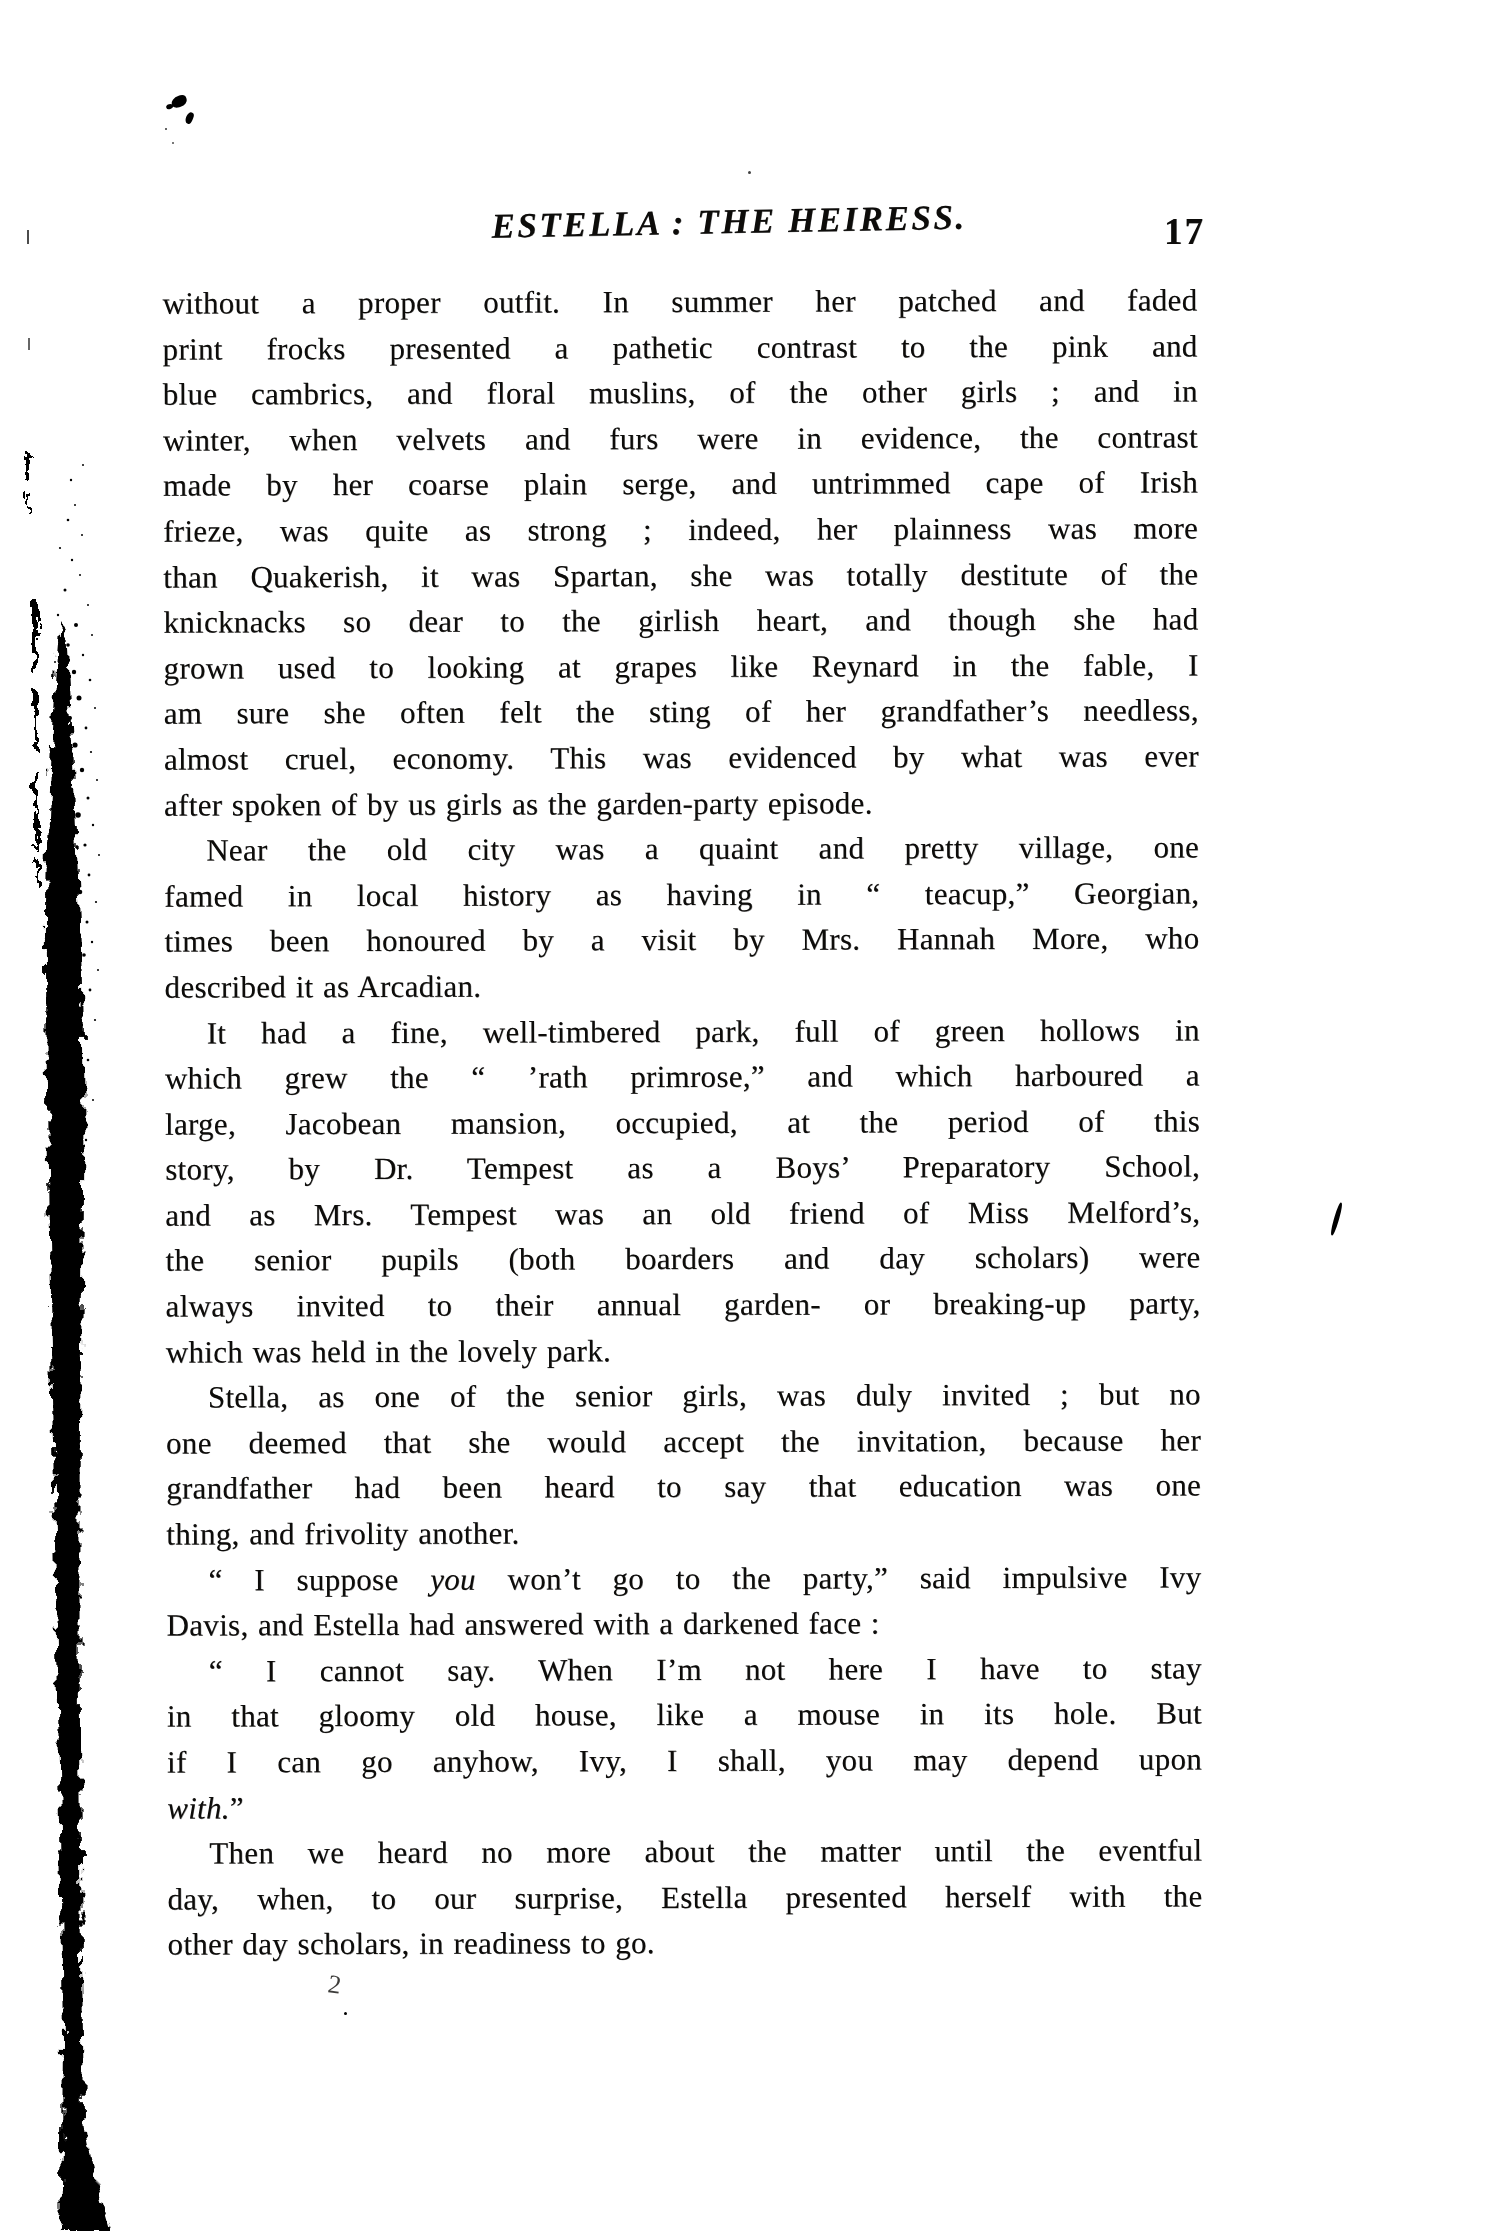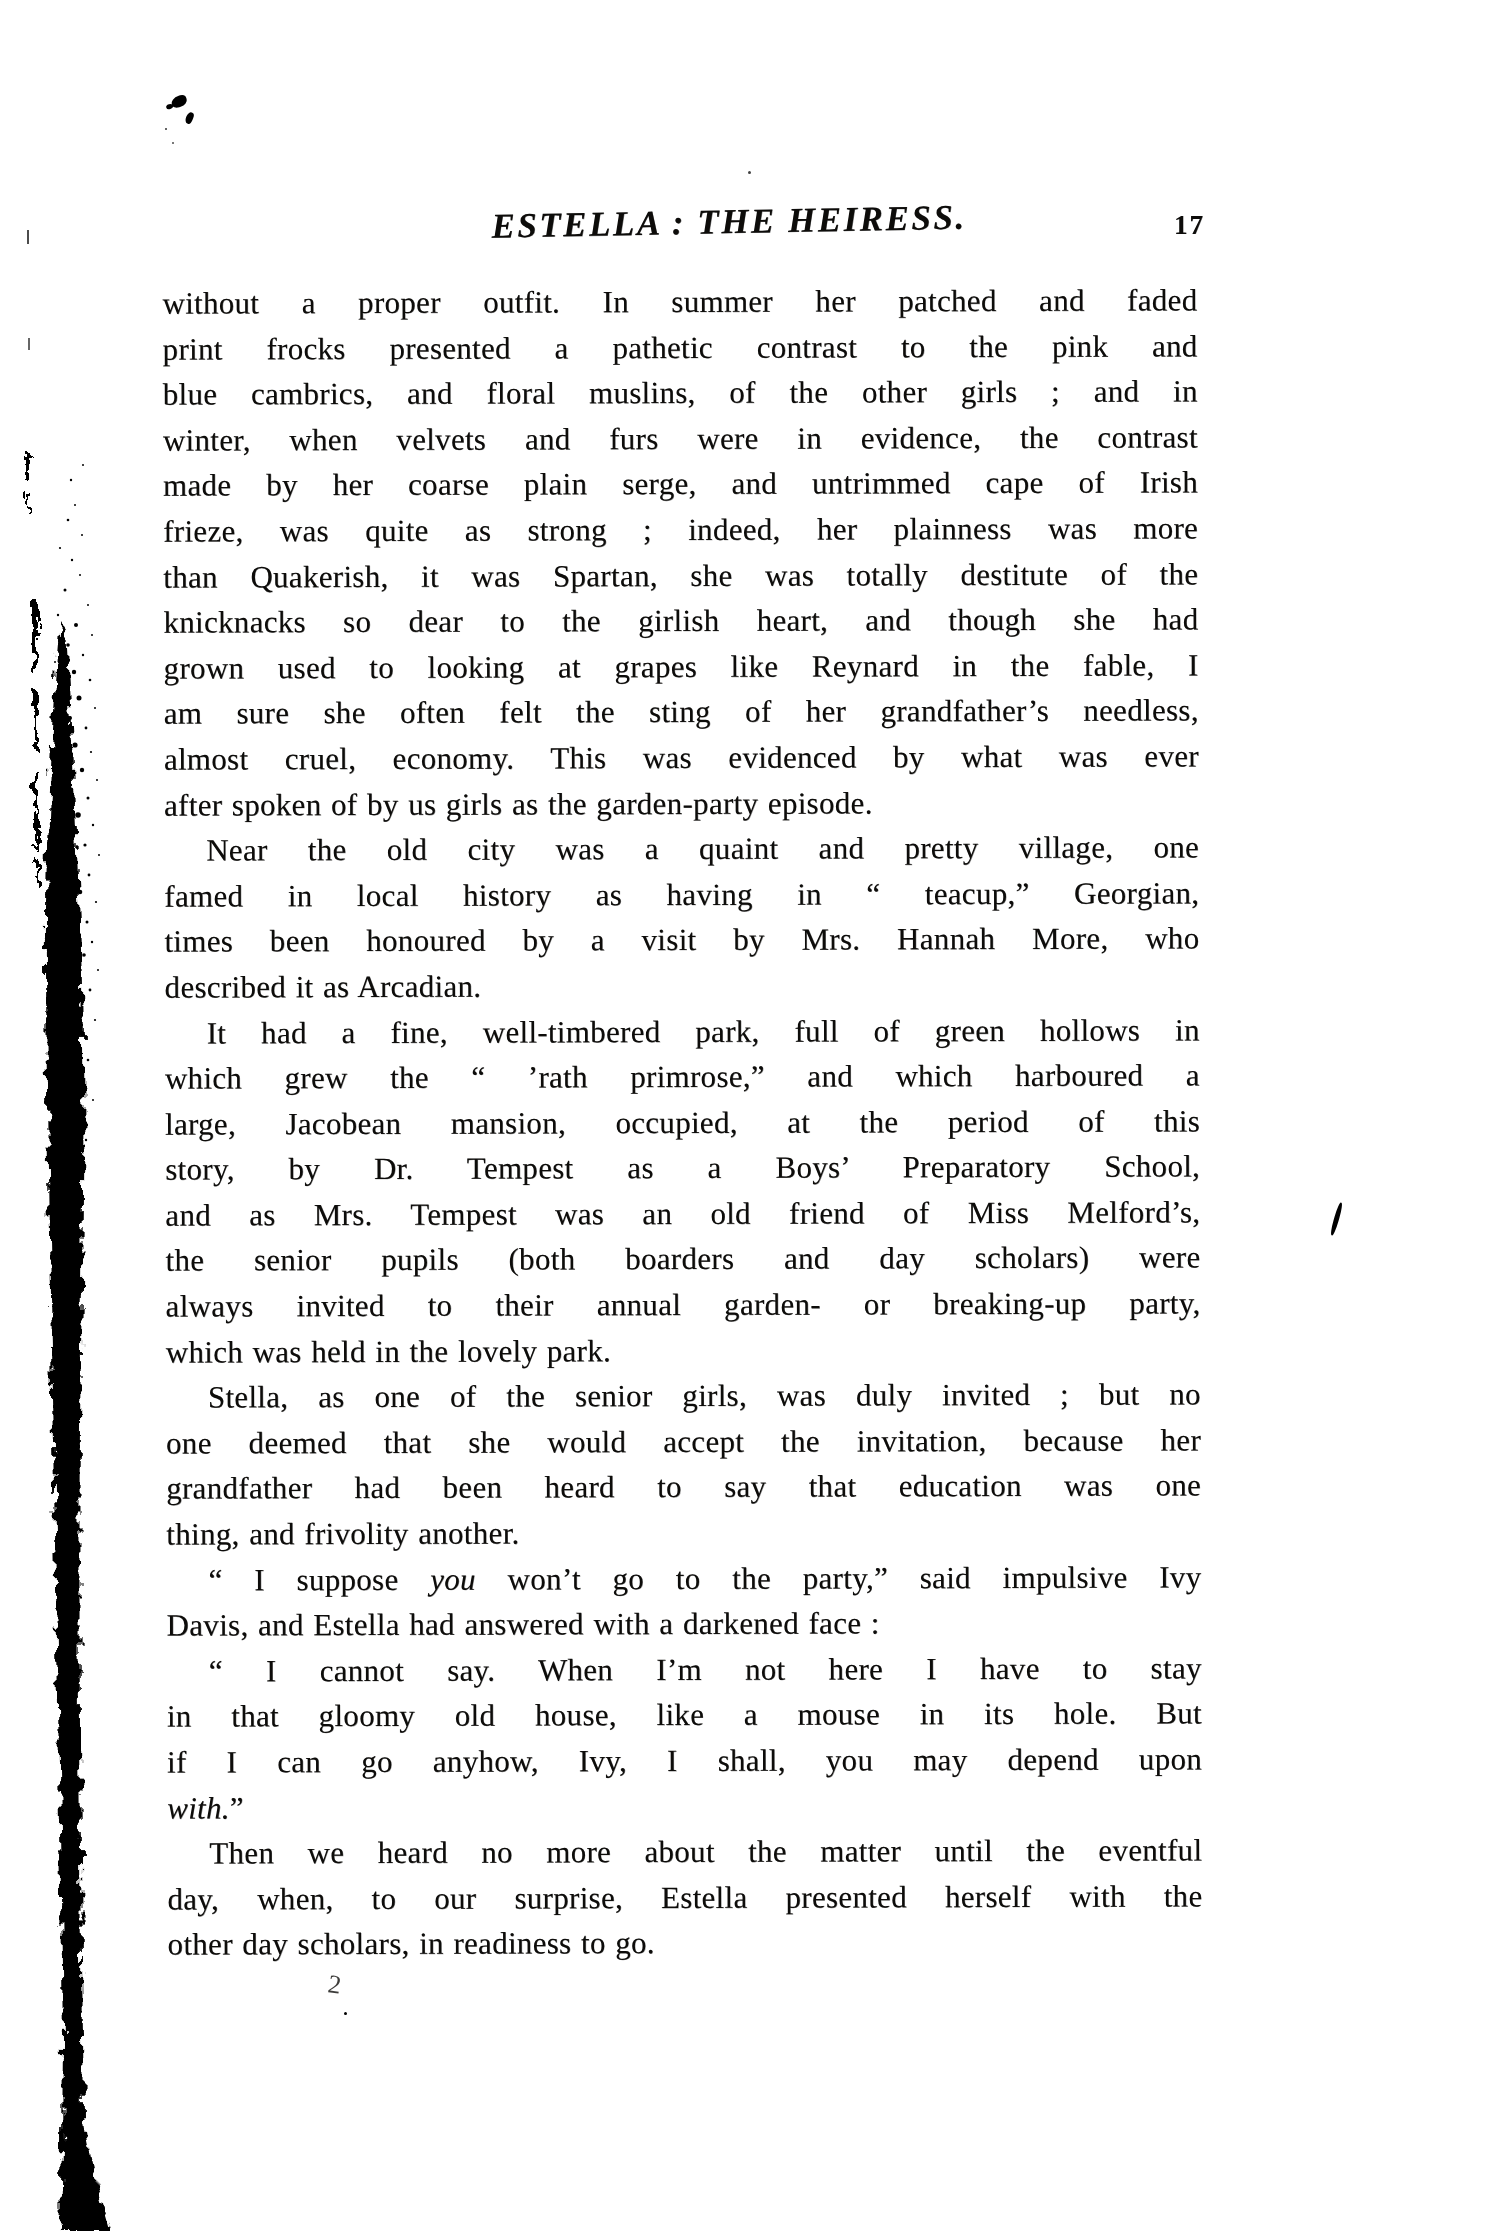--- a/index.html
+++ b/index.html
@@ -22,21 +22,21 @@
   }
   .running-title {
     display:block; text-align:center; padding-left:88px;
     font-style:italic; font-weight:700;
     font-size:35px; letter-spacing:2.5px;
     transform:rotate(-1.1deg);
     text-shadow:0.4px 0.3px 0 rgba(0,0,0,.5);
   }
   .folio {
     position:absolute; right:0; top:7px;
-    font-size:27px; font-weight:700; letter-spacing:2px;
+    font-size:37px; font-weight:700; letter-spacing:2px;
     text-shadow:0.4px 0.3px 0 rgba(0,0,0,.45);
     text-align:right;
   }
 
   
   .text-block {
     position:absolute; left:165px; top:279px; width:1035px;
     transform:rotate(-0.18deg);
     font-size:31px;
     letter-spacing:0.3px;

